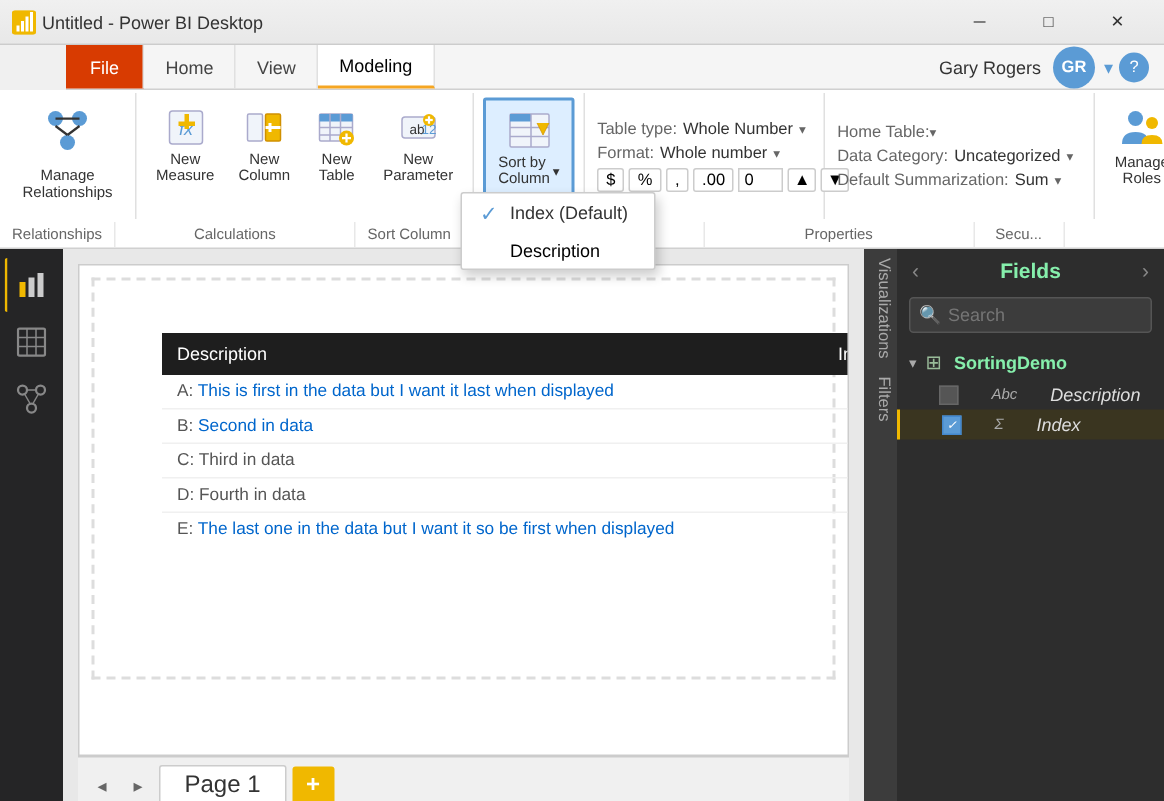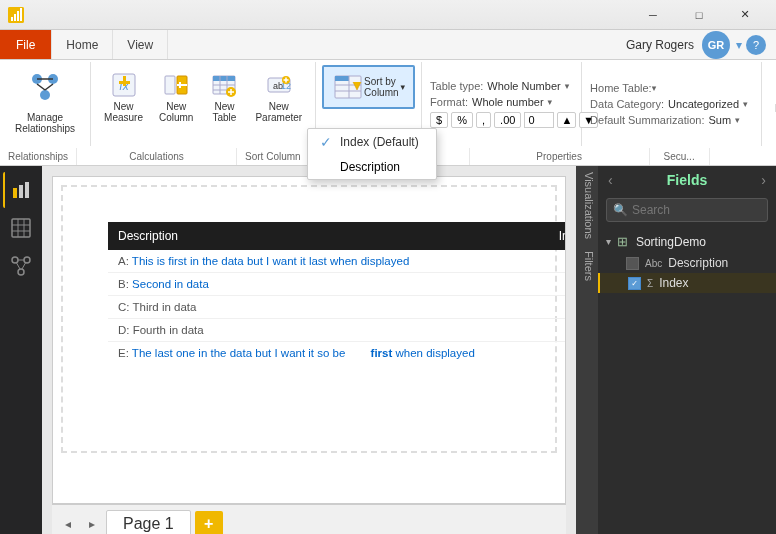--- a/index.html
+++ b/index.html
@@ -16,21 +16,21 @@
       background: linear-gradient(to bottom, #f0f0f0, #e8e8e8);
       border-bottom: 1px solid #ccc;
     }
     .title-bar-left { display: flex; align-items: center; gap: 4px; }
     .title-bar-icon { width: 16px; height: 16px; background: #f0b800; border-radius: 2px; display: flex; align-items: center; justify-content: center; font-size: 10px; font-weight: bold; color: white; }
     .title-bar-title { font-size: 12px; color: #333; }
     .title-bar-controls { display: flex; gap: 0; }
     .title-bar-btn { width: 46px; height: 30px; display: flex; align-items: center; justify-content: center; cursor: pointer; font-size: 11px; color: #333; border: none; background: transparent; }
     
     
-    .ribbon-tabs { display: flex; align-items: stretch; height: 30px; background: #f5f5f5; border-bottom: 1px solid #d0d0d0; }
+    .ribbon-tabs { display: flex; align-items: stretch; height: 30px; background: #f5f5f5; border-bottom: 1px solid #d0d0d0; margin-left: 44px; }
     .ribbon-tab { padding: 0 14px; display: flex; align-items: center; cursor: pointer; font-size: 12px; color: #444; border: none; background: transparent; border-right: 1px solid #e0e0e0; }
     .ribbon-tab.active { background: #fff; color: #000; border-bottom: 2px solid #f5a623; }
     .file-tab { background: #d83b01; color: white; padding: 0 16px; }
 
     
     .ribbon-content { display: flex; height: 88px; background: #fff; padding: 2px 0; }
     
     .ribbon-btn { display: flex; flex-direction: column; align-items: center; justify-content: center; padding: 3px 6px; cursor: pointer; border: 1px solid transparent; border-radius: 2px; min-width: 44px; gap: 2px; }
     .format-btn { padding: 1px 5px; border: 1px solid #ccc; border-radius: 2px; cursor: pointer; font-size: 11px; background: white; }
     .format-input { width: 35px; padding: 1px 3px; border: 1px solid #ccc; font-size: 11px; }
@@ -82,53 +82,55 @@
     
     .panel-header { display: flex; align-items: center; justify-content: space-between; padding: 6px 10px; }
     .panel-title { font-size: 14px; font-weight: bold; color: #86efac; }
 
     .search-box { margin: 4px 8px; background: #3c3c3c; border: 1px solid #555; border-radius: 3px; display: flex; align-items: center; padding: 4px 6px; gap: 4px; }
     .search-box input { background: transparent; border: none; color: #ccc; font-size: 12px; outline: none; width: 100%; }
     .search-icon-char { color: #888; font-size: 12px; }
 
     .fields-section { padding: 4px 0; }
     .fields-group-header { display: flex; align-items: center; padding: 4px 8px; gap: 4px; cursor: pointer; }
-    .field-item { display: flex; align-items: center; padding: 3px 8px 3px 28px; gap: 6px; cursor: pointer; }
+    .field-item { display: flex; align-items: center; padding: 3px 8px 3px 28px; gap: 22px; cursor: pointer; font-style: italic; }
     .field-checkbox { width: 13px; height: 13px; border: 1px solid #666; background: #555; display: flex; align-items: center; justify-content: center; font-size: 9px; }
     .field-item.highlighted { background: #3a3a1a; border-left: 2px solid #f0b800; }
 
     
     .side-label { writing-mode: vertical-rl; text-orientation: mixed; color: #aaa; font-size: 11px; padding: 6px 3px; cursor: pointer; }
   </style>
 </head>
 <body>
 
 <div class="title-bar">
   <div class="title-bar-left">
     <div class="title-bar-icon">
       <svg width="16" height="16" viewBox="0 0 16 16">
         <rect width="16" height="16" fill="#f0b800" rx="2"></rect>
         <rect x="3" y="10" width="2" height="4" fill="white"></rect>
         <rect x="6" y="7" width="2" height="7" fill="white"></rect>
         <rect x="9" y="4" width="2" height="10" fill="white"></rect>
         <rect x="12" y="1" width="2" height="13" fill="white"></rect>
       </svg>
     </div>
+    <span class="title-bar-title">Untitled - Power BI Desktop</span>
   </div>
   <div class="title-bar-controls">
     <button class="title-bar-btn">─</button>
     <button class="title-bar-btn">□</button>
     <button class="title-bar-btn close">✕</button>
   </div>
 </div>
 
 <div class="ribbon-tabs">
   <button class="ribbon-tab file-tab">File</button>
   <button class="ribbon-tab">Home</button>
   <button class="ribbon-tab">View</button>
+  <button class="ribbon-tab active">Modeling</button>
   <div style="flex:1; display:flex; justify-content:flex-end; align-items:center; padding-right:10px;">
     <span style="font-size:12px; color:#333; margin-right:8px;">Gary Rogers</span>
     <div class="user-avatar">
       <span>GR</span>
     </div>
     <span style="margin-left:6px; color:#5b9bd5; font-size:12px; cursor:pointer;">▾</span>
     <span style="margin-left:4px; width:20px; height:20px; border-radius:50%; background:#5b9bd5; color:white; display:flex; align-items:center; justify-content:center; font-size:11px;">?</span>
   </div>
 </div>
 
@@ -201,21 +203,21 @@
             <line x1="17.5" y1="8" x2="22.5" y2="8" stroke="white" stroke-width="1.5"></line>
           </svg>
         </div>
         <span style="font-size:10px;text-align:center;color:#333;">New<br>Parameter</span>
       </div>
     </div>
   </div>
 
   <div style="display:flex; flex-direction:column; padding:3px 6px; border-right:1px solid #e0e0e0; align-items:center; justify-content:space-between;">
     <div style="position:relative;">
-      <div style="border:2px solid #5b9bd5; border-radius:2px; background:#ddeeff; padding:4px 8px; display:flex; align-items:center; cursor:pointer;">
+      <div style="border:2px solid #5b9bd5; border-radius:2px; background:#ddeeff; padding:4px 8px; display:flex; flex-direction:column; align-items:center; cursor:pointer;">
         <div style="width:32px;height:32px;display:flex;align-items:center;justify-content:center;">
           <svg width="30" height="30" viewBox="0 0 30 30">
             <rect x="2" y="4" width="26" height="22" rx="1" fill="#f0f4fa" stroke="#aac"></rect>
             <rect x="2" y="4" width="14" height="5" fill="#5b9bd5"></rect>
             <line x1="16" y1="4" x2="16" y2="26" stroke="#aac" stroke-width="1"></line>
             <line x1="2" y1="13" x2="28" y2="13" stroke="#aac" stroke-width="1"></line>
             <line x1="2" y1="19" x2="28" y2="19" stroke="#aac" stroke-width="1"></line>
             <path d="M20 10 L24 18 L28 10" fill="#f0b800" stroke="#d09000" stroke-width="0.5"></path>
           </svg>
         </div>
@@ -361,21 +363,21 @@
             <tr>
               <td style="padding:5px 10px; border-bottom:1px solid #f0f0f0; font-size:11.5px; color:#555;">C: Third in data</td>
               <td style="padding:5px 10px; border-bottom:1px solid #f0f0f0; text-align:right; font-size:11.5px; color:#555;">2</td>
             </tr>
             <tr>
               <td style="padding:5px 10px; border-bottom:1px solid #f0f0f0; font-size:11.5px; color:#555;">D: Fourth in data</td>
               <td style="padding:5px 10px; border-bottom:1px solid #f0f0f0; text-align:right; font-size:11.5px; color:#555;">3</td>
             </tr>
             <tr>
               <td style="padding:5px 10px; font-size:11.5px;">
-                <span style="color:#555;">E: </span><span class="link-text" style="color:#0066cc;">The last one in the data but I want it so be </span><span style="color:#0066cc; font-weight:bold;margin-left:22px;">first</span><span style="color:#0066cc;"> when displayed</span>
+                <span style="color:#555;">E: </span><span class="link-text" style="color:#0066cc;">The last one in the data but I want it so be </span><span style="color:#0066cc; font-weight:normal;">first</span><span style="color:#0066cc;"> when displayed</span>
               </td>
               <td style="padding:5px 10px; text-align:right; font-size:11.5px; color:#555;">1</td>
             </tr>
           </tbody>
         </table>
       </div>
     </div>
 
     <div class="page-tabs">
       <span class="page-nav">◂</span>
@@ -401,21 +403,21 @@
 
       <div class="search-box">
         <span class="search-icon-char">🔍</span>
         <input type="text" placeholder="Search" style="background: transparent; border: none; color: #f97316; font-size: 12px; outline: none; width: 100%; font-family: inherit;">
       </div>
 
       <div class="fields-section">
         <div class="fields-group-header">
           <span style="color:#aaa; font-size:10px; margin-right:2px;">▾</span>
           <span style="color:#9b9; font-size:13px;">⊞</span>
-          <span style="color:#e5e5e5; font-size:12px; font-weight:400; margin-left:4px;">SortingDemo</span>
+          <span style="color:#86efac; font-size:12px; font-weight:700; margin-left:4px;">SortingDemo</span>
         </div>
 
         <div class="field-item">
           <div class="field-checkbox"></div>
           <span style="color:#aaa; font-size:10px;">Abc</span>
           <span style="color:#ddd; font-size:12px;">Description</span>
         </div>
 
         <div class="field-item highlighted" style="background:#3a3520; border-left:2px solid #f0b800;">
           <div class="field-checkbox" style="background:#5b9bd5; border-color:#4488cc;">

